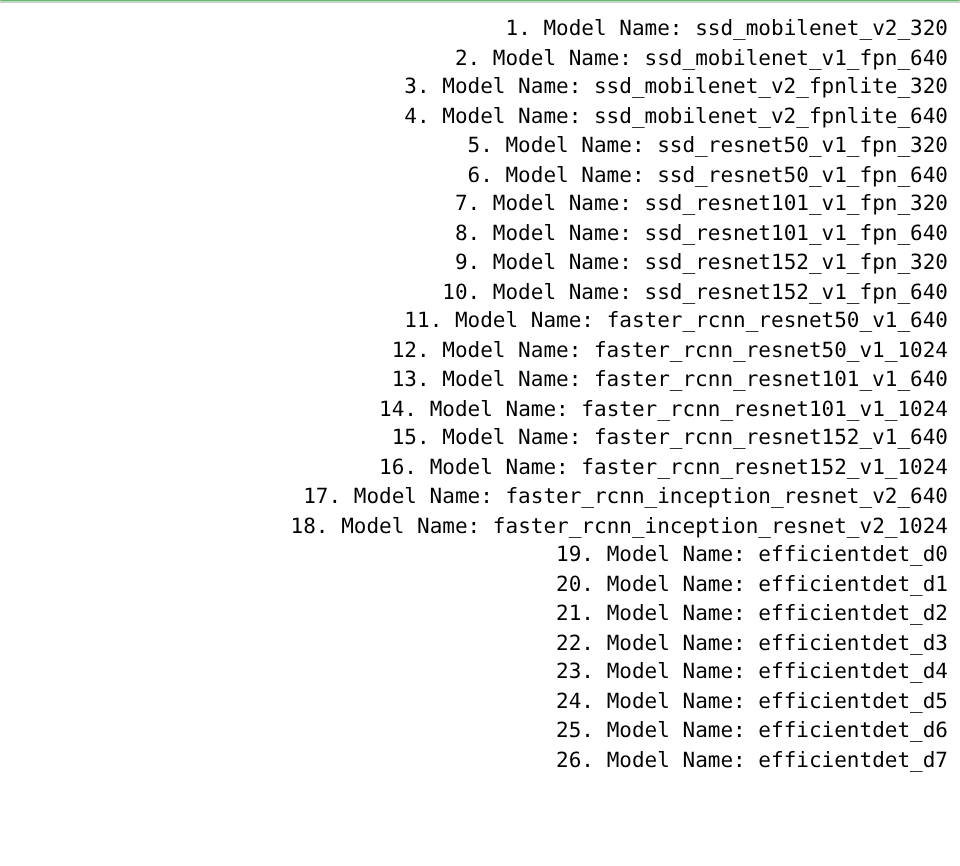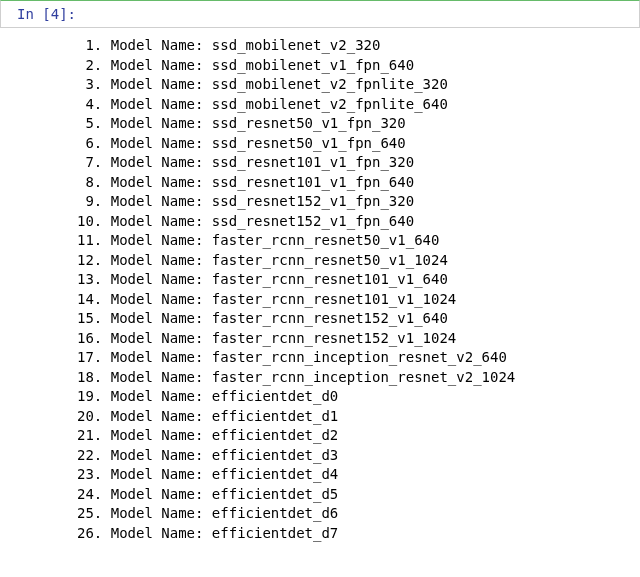--- a/index.html
+++ b/index.html
@@ -31,35 +31,35 @@
       padding: 5px 8px;
       font-family: Menlo, Monaco, Consolas, monospace;
       color: #000;
       background: #f7f7f7;
       border-left: 1px solid #cfcfcf;
       white-space: pre;
     }
     .output-block {
       display: flex;
       margin-top: 4px;
+      text-align: right;
     }
     .output-spacer { width: 75px; flex-shrink: 0; }
     .output-area {
       flex: 1;
       padding: 4px 8px 4px 2px;
       font-family: Menlo, Monaco, Consolas, monospace;
       color: #000;
       white-space: pre;
       line-height: 19.5px;
     }
     .output-line { display: block; }
   </style>
 </head>
 <body>
 
 <div class="cell">
-  <div class="prompt-area"><span class="in">In [</span><span class="num">4</span><span class="in">]:</span></div>
 </div>
 
 <div class="output-block">
   <div class="output-spacer"></div>
   <div class="output-area" id="output"><span class="output-line"> 1. Model Name: ssd_mobilenet_v2_320</span><span class="output-line"> 2. Model Name: ssd_mobilenet_v1_fpn_640</span><span class="output-line"> 3. Model Name: ssd_mobilenet_v2_fpnlite_320</span><span class="output-line"> 4. Model Name: ssd_mobilenet_v2_fpnlite_640</span><span class="output-line"> 5. Model Name: ssd_resnet50_v1_fpn_320</span><span class="output-line"> 6. Model Name: ssd_resnet50_v1_fpn_640</span><span class="output-line"> 7. Model Name: ssd_resnet101_v1_fpn_320</span><span class="output-line"> 8. Model Name: ssd_resnet101_v1_fpn_640</span><span class="output-line"> 9. Model Name: ssd_resnet152_v1_fpn_320</span><span class="output-line">10. Model Name: ssd_resnet152_v1_fpn_640</span><span class="output-line">11. Model Name: faster_rcnn_resnet50_v1_640</span><span class="output-line">12. Model Name: faster_rcnn_resnet50_v1_1024</span><span class="output-line">13. Model Name: faster_rcnn_resnet101_v1_640</span><span class="output-line">14. Model Name: faster_rcnn_resnet101_v1_1024</span><span class="output-line">15. Model Name: faster_rcnn_resnet152_v1_640</span><span class="output-line">16. Model Name: faster_rcnn_resnet152_v1_1024</span><span class="output-line">17. Model Name: faster_rcnn_inception_resnet_v2_640</span><span class="output-line">18. Model Name: faster_rcnn_inception_resnet_v2_1024</span><span class="output-line">19. Model Name: efficientdet_d0</span><span class="output-line">20. Model Name: efficientdet_d1</span><span class="output-line">21. Model Name: efficientdet_d2</span><span class="output-line">22. Model Name: efficientdet_d3</span><span class="output-line">23. Model Name: efficientdet_d4</span><span class="output-line">24. Model Name: efficientdet_d5</span><span class="output-line">25. Model Name: efficientdet_d6</span><span class="output-line">26. Model Name: efficientdet_d7</span></div>
 </div>
 
 </body></html>

